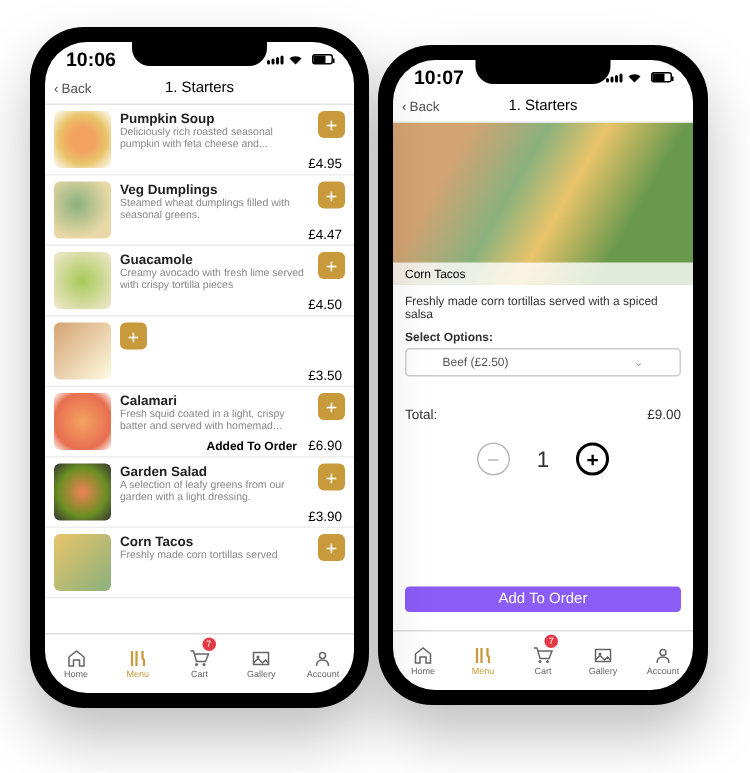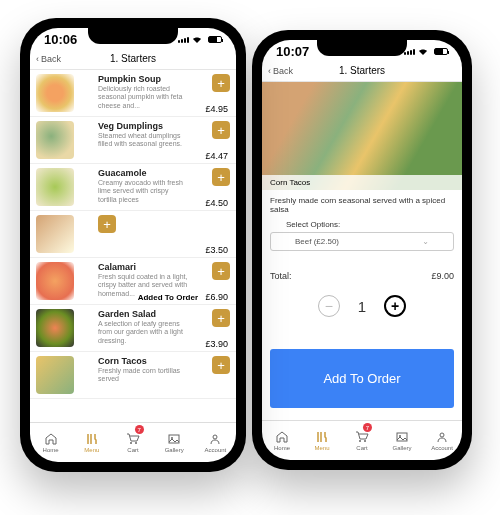--- a/index.html
+++ b/index.html
@@ -13,21 +13,21 @@
 .sig{display:flex;gap:1px;align-items:flex-end}
 .sig span{width:2px;background:#000;border-radius:1px}
 .sig span:nth-child(1){height:3px}.sig span:nth-child(2){height:4px}.sig span:nth-child(3){height:5px}.sig span:nth-child(4){height:6px}
 .batt{width:14px;height:7px;border:1px solid #000;border-radius:2px;position:relative;margin-left:3px}
 .batt::after{content:"";position:absolute;right:-2px;top:2px;width:1px;height:3px;background:#000}
 .batt i{display:block;width:70%;height:100%;background:#000}
 .nav{display:flex;align-items:center;justify-content:center;position:relative;height:22px;border-bottom:1px solid #e5e5e5}
 .back{position:absolute;left:6px;font-size:9px;color:#555;display:flex;align-items:center;gap:2px}
 .title{font-size:10px;font-weight:500}
 .list{flex:1;overflow:hidden}
-.item{display:flex;border-bottom:1px solid #eee;padding:4px 6px;gap:24px;position:relative}
+.item{display:flex;border-bottom:1px solid #eee;padding:4px 6px;gap:6px;position:relative}
 .thumb{width:38px;height:38px;border-radius:4px;flex-shrink:0}
 .t1{background:radial-gradient(circle at 50% 50%,#f4a261 30%,#e9c46a 60%,#fff)}
 .t2{background:radial-gradient(circle at 40% 40%,#8ab17d,#e9d8a6 70%)}
 .t3{background:radial-gradient(circle at 50% 50%,#a7c957,#f2e8cf)}
 .t4{background:linear-gradient(135deg,#d4a373,#fefae0)}
 .t5{background:radial-gradient(circle at 50% 50%,#f4a261,#e76f51 70%,#fff)}
 .t6{background:radial-gradient(circle at 50% 50%,#ef8354,#6b8e23 60%,#333)}
 .t7{background:linear-gradient(135deg,#e9c46a,#8ab17d)}
 .info{flex:1;min-width:0}
 .name{font-size:9px;font-weight:700;color:#222}
@@ -36,29 +36,29 @@
 .price{position:absolute;right:8px;bottom:2px;font-size:9px;font-weight:400}
 .atolabel{position:absolute;right:38px;bottom:2px;font-size:8px;font-weight:600}
 .tabbar{display:flex;border-top:1px solid #ddd;height:40px}
 .tab{flex:1;display:flex;flex-direction:column;align-items:center;justify-content:center;gap:1px;font-size:6px;color:#666;position:relative}
 .tab.active{color:#c99a3c}
 .ticon{width:16px;height:14px;display:flex;align-items:center;justify-content:center}
 .badge{position:absolute;top:2px;right:10px;background:#e63946;color:#fff;font-size:6px;width:9px;height:9px;border-radius:50%;display:flex;align-items:center;justify-content:center}
 .hero{height:108px;background:linear-gradient(120deg,#d4a373 20%,#8ab17d 40%,#e9c46a 55%,#6a994e 75%);position:relative}
 .herolabel{position:absolute;bottom:0;left:0;right:0;background:rgba(255,255,255,.8);padding:3px 8px;font-size:8px}
 .detail{padding:6px 8px;font-size:8px;color:#333;flex:1;display:flex;flex-direction:column}
-.sel{font-size:8px;font-weight:400;margin:6px 16px 3px}
+.sel{font-size:8px;font-weight:700;margin:6px 0 3px}
 .dd{border:1px solid #ccc;border-radius:3px;padding:4px 24px;font-size:8px;color:#555;display:flex;justify-content:space-between;align-items:center}
 .tot{display:flex;justify-content:space-between;font-size:9px;margin-top:20px}
 .qty{display:flex;align-items:center;justify-content:center;gap:18px;margin:14px 0}
 .cbtn{width:22px;height:22px;border-radius:50%;display:flex;align-items:center;justify-content:center;font-size:14px}
 .minus{border:1px solid #bbb;color:#bbb}
 .plus{border:2px solid #000;color:#000;font-weight:700}
 .qn{font-size:15px;font-weight:500}
-.ato{background:#3b82f6;color:#fff;text-align:center;padding:22px;border-radius:3px;font-size:13px;margin-top:auto;margin-bottom:6px}
+.ato{background:#8b5cf6;color:#fff;text-align:center;padding:3px;border-radius:3px;font-size:10px;margin-top:auto;margin-bottom:6px}
 svg{display:block}
 </style>
 </head>
 <body>
 
 <div class="phone phone-a">
 <div class="screen">
 <div class="notch"></div>
 <div class="status">
   <span>10:06</span>
@@ -224,21 +224,21 @@
   <div class="back">
     <span>‹</span>
     <span>Back</span>
   </div>
   <div class="title">1. Starters</div>
 </div>
 <div class="hero">
   <div class="herolabel">Corn Tacos</div>
 </div>
 <div class="detail">
-  <div>Freshly made corn seasonal served with a spiced salsa</div>
+  <div>Freshly made corn tortillas served with a spiced salsa</div>
   <div class="sel">Select Options:</div>
   <div class="dd">
     <span>Beef (£2.50)</span>
     <span style="color:#aaa">⌄</span>
   </div>
   <div class="tot">
     <span>Total:</span>
     <span>£9.00</span>
   </div>
   <div class="qty">

